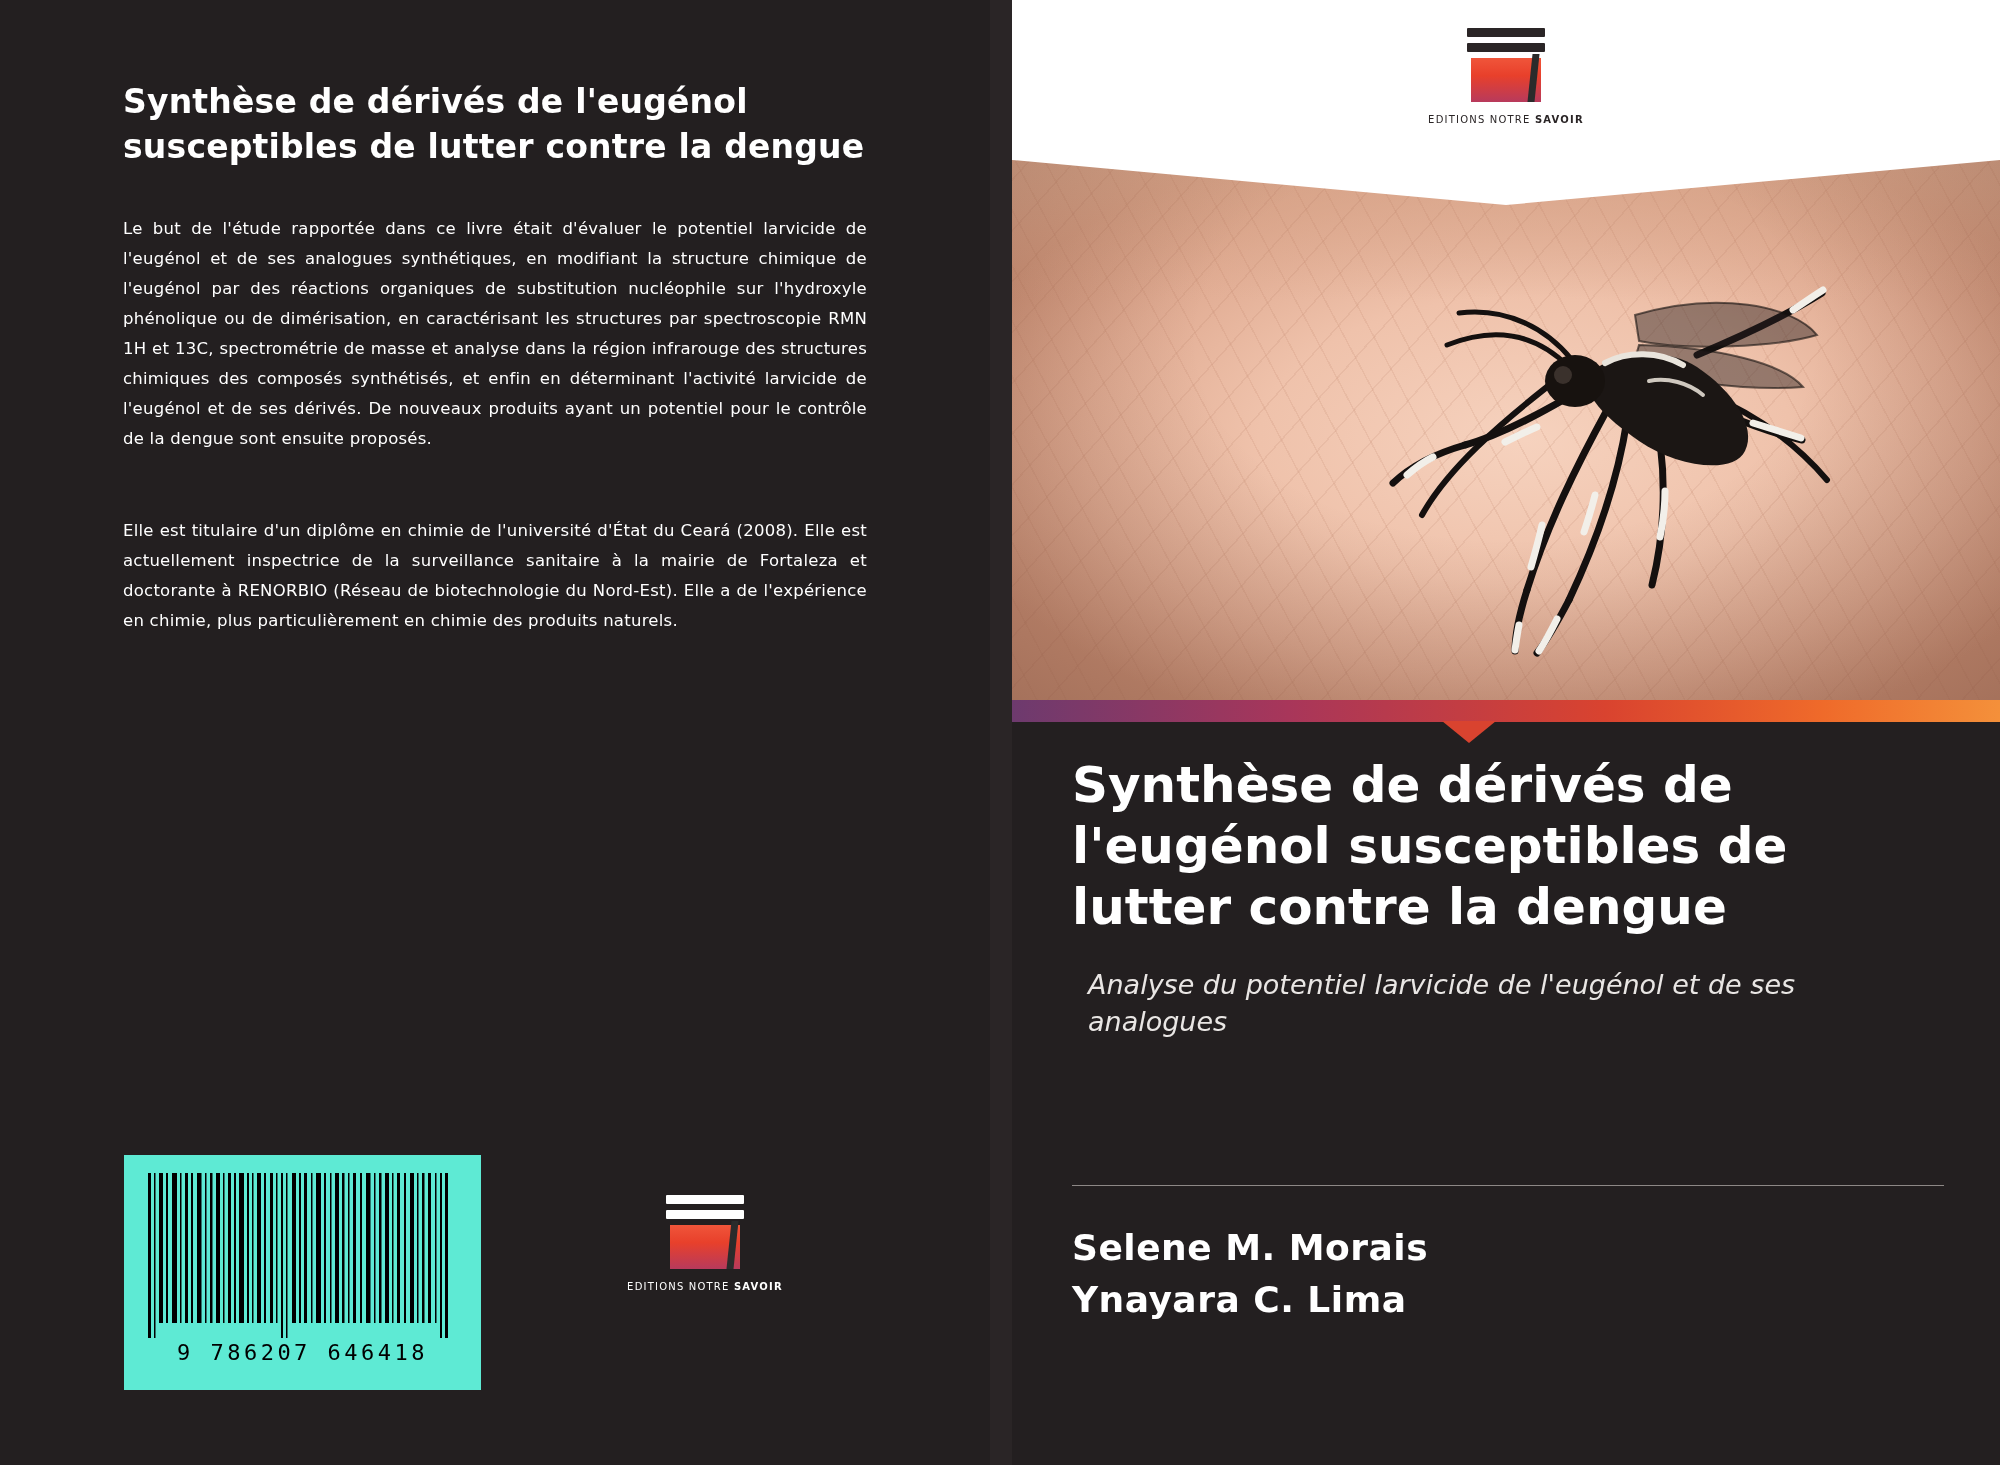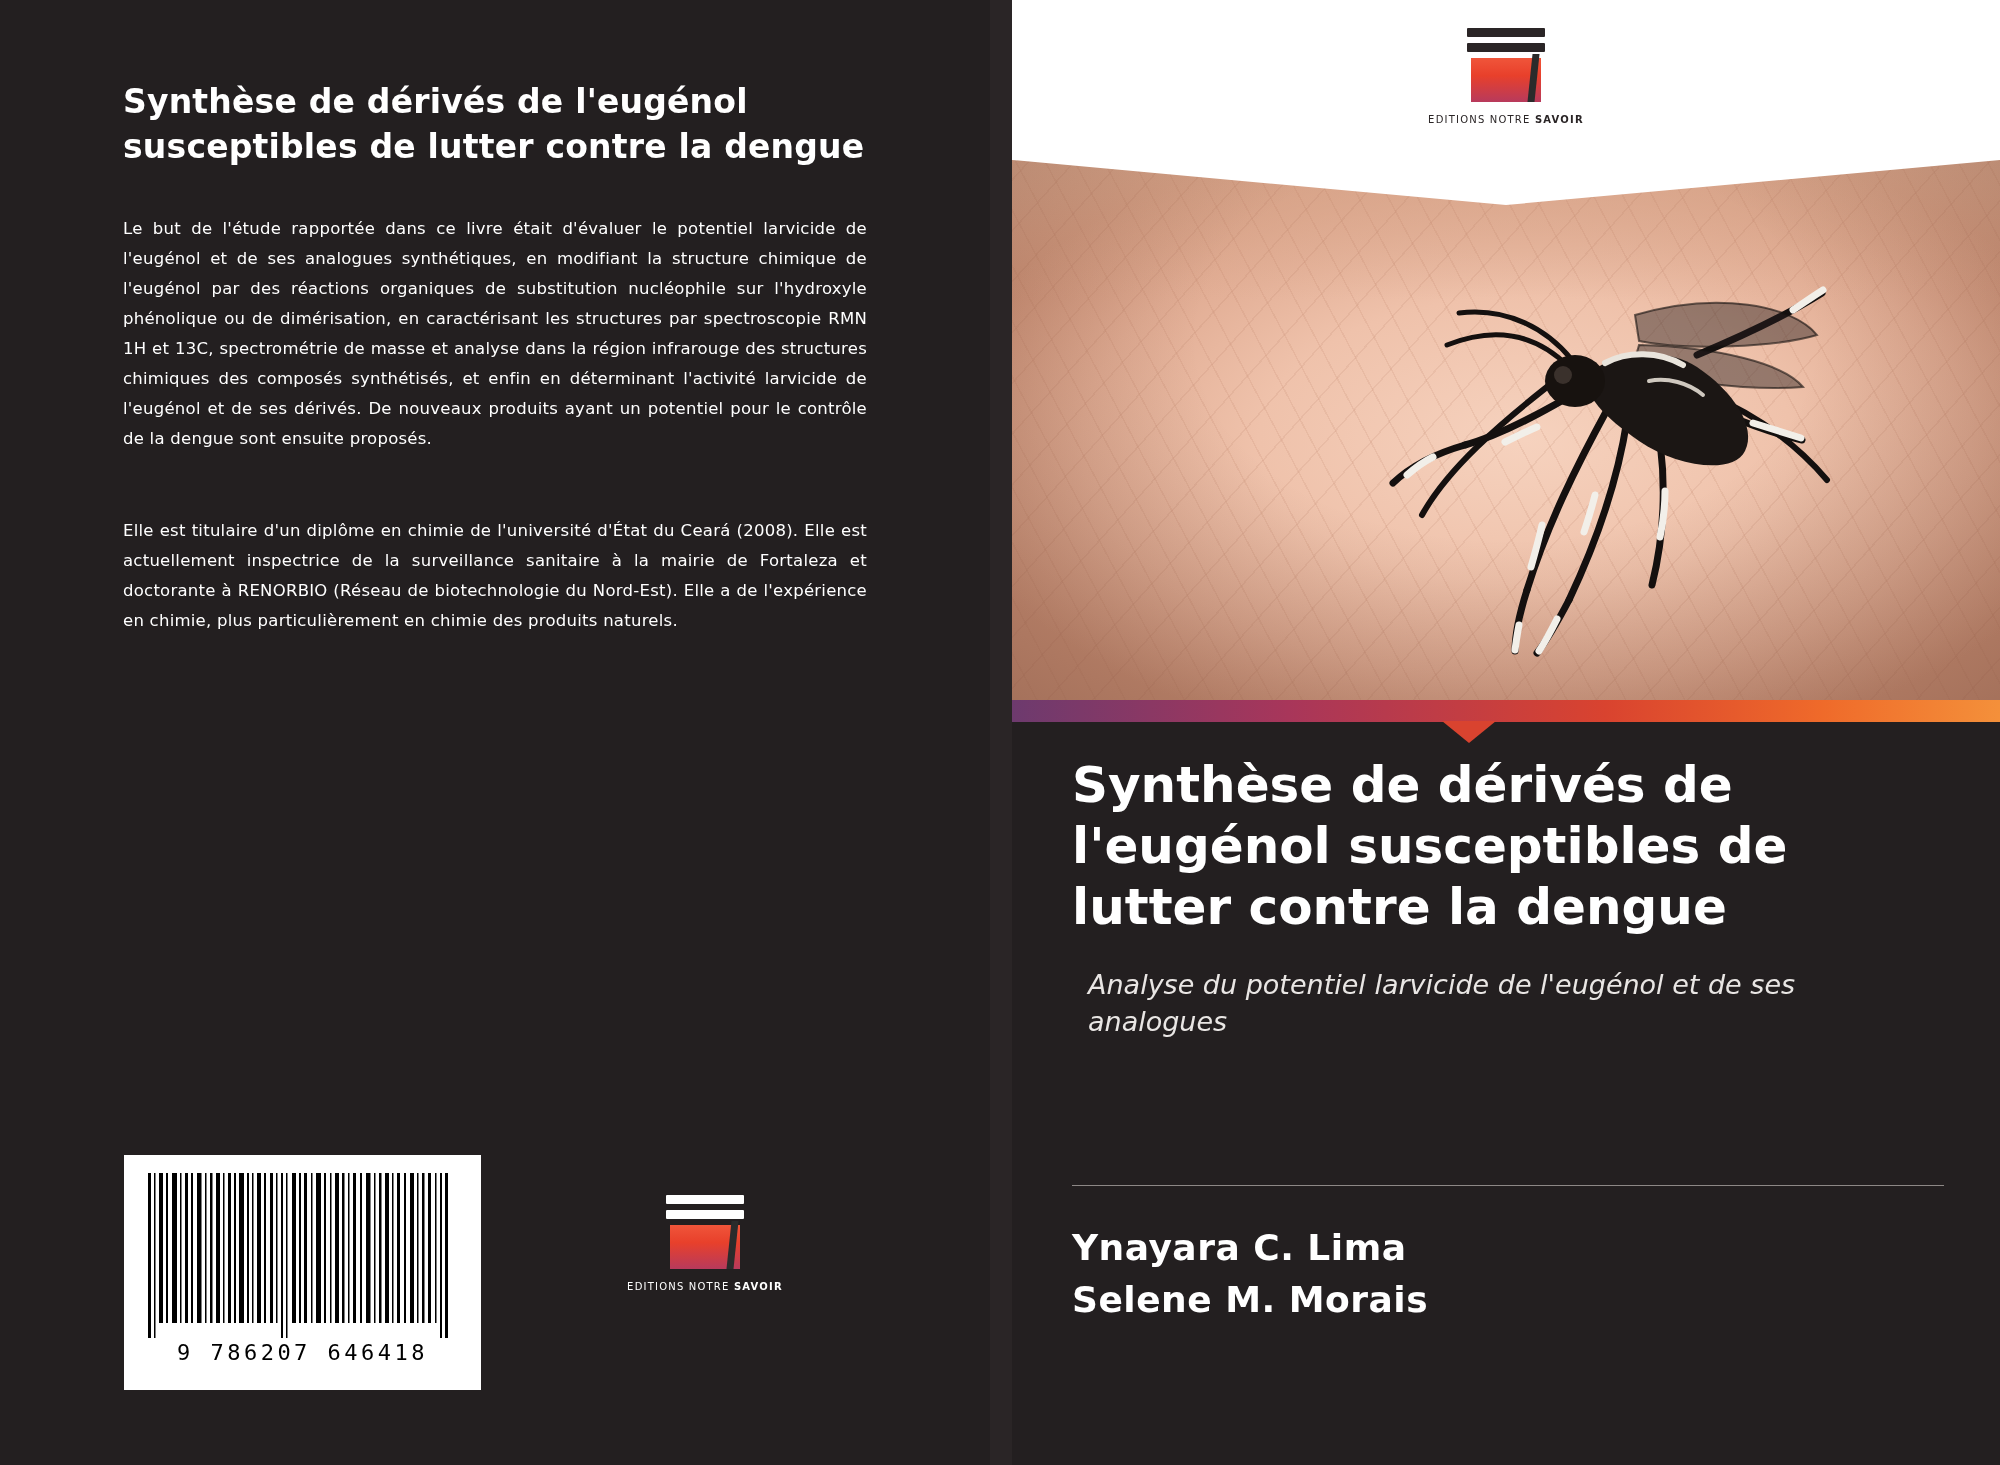--- a/index.html
+++ b/index.html
@@ -54,21 +54,21 @@
     letter-spacing: 0.25px;
   }
 
   
   .barcode-box {
     position: absolute;
     left: 124px;
     top: 1155px;
     width: 357px;
     height: 235px;
-    background: #ffffff;
+    background: #5eead4;
     box-sizing: border-box;
     padding: 18px 22px 8px 22px;
   }
   .barcode-bars {
     height: 165px;
     width: 100%;
     display: block;
   }
   .barcode-digits {
     text-align: center;
@@ -433,18 +433,18 @@
     <div class="band"></div>
     <div class="band-notch"></div>
 
     <div class="front-text">
       <h1 class="front-title">Synthèse de dérivés de l'eugénol susceptibles de lutter contre la dengue</h1>
       <p class="front-subtitle">Analyse du potentiel larvicide de l'eugénol et de ses analogues</p>
     </div>
 
     <div class="authors-rule"></div>
     <div class="authors">
+      <div class="author-name">Selene M. Morais</div>
       <div class="author-name">Ynayara C. Lima</div>
-      <div class="author-name">Selene M. Morais</div>
     </div>
 
   </div>
 </div>
 
 </body></html>

